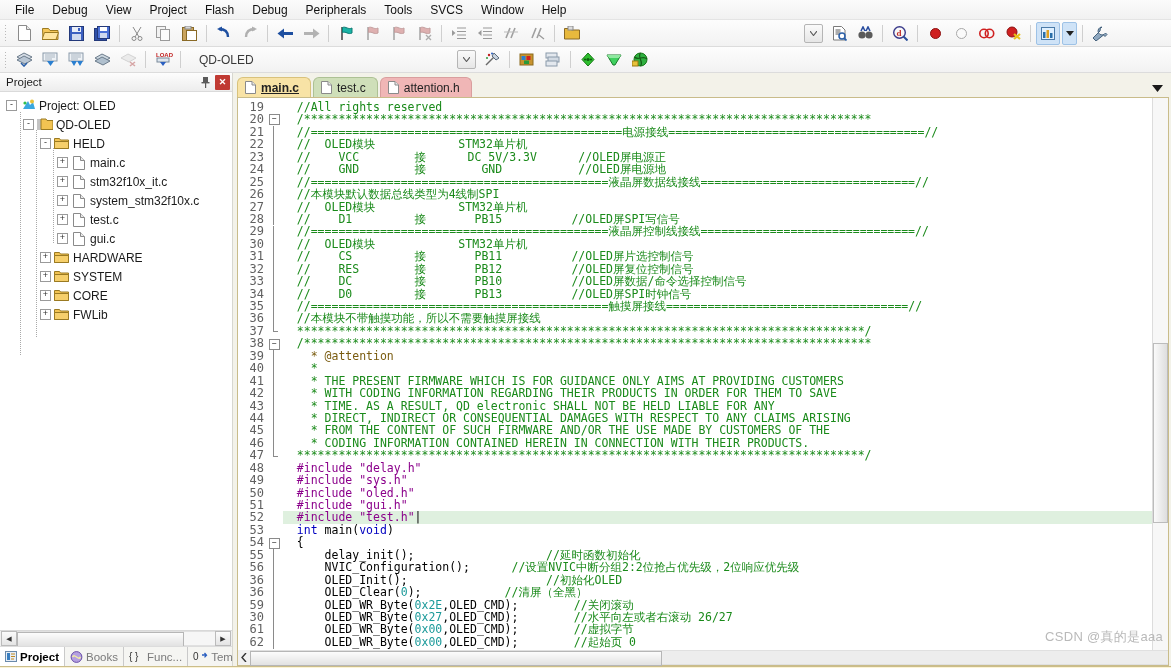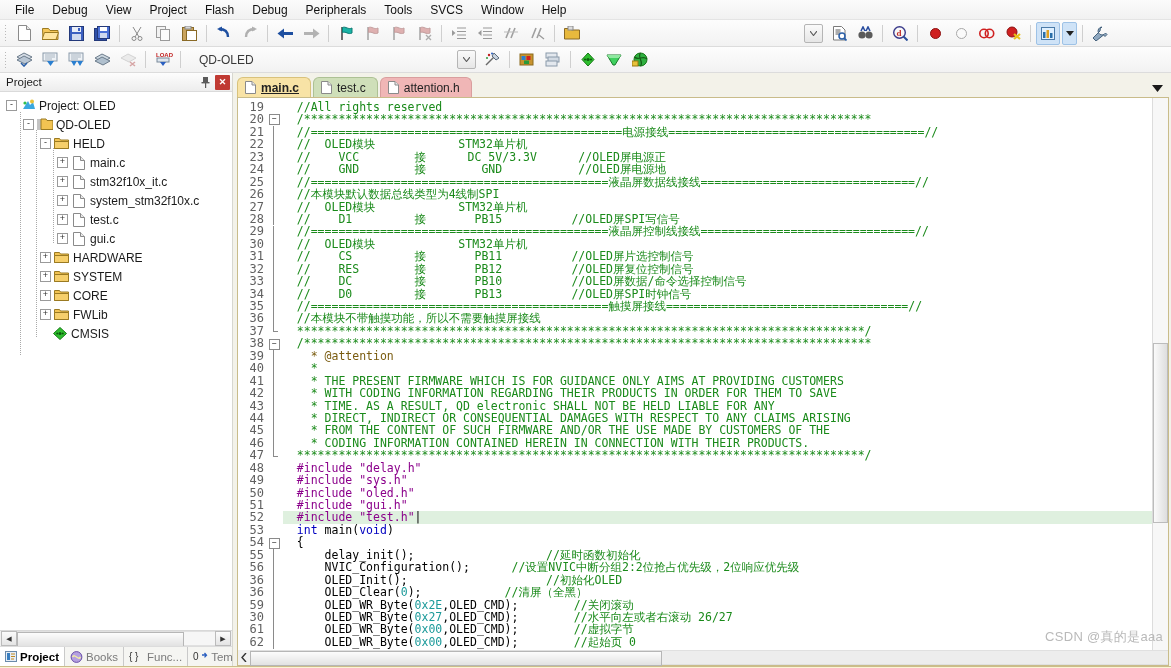--- a/index.html
+++ b/index.html
@@ -828,32 +828,20 @@
         </div>
         <div class="tnode" style="padding-left: 40px;">
           <span class="texp">+</span>
           <span class="ticon">
             <svg width="16" height="13" viewBox="0 0 16 13">
               <path d="M0.5 1.5h5l1 1.5h8v8.5h-14z" fill="#f2c352" stroke="#9a7a22"></path>
               <path d="M0.5 4.5h14v7h-14z" fill="#f6cf6b" stroke="#9a7a22"></path>
             </svg>
           </span>
           <span>FWLib</span>
-        </div>
-        <div class="tnode" style="padding-left: 40px;">
-          <span class="tspace"></span>
-          <span class="ticon">
-            <svg width="14" height="13" viewBox="0 0 14 13">
-              <path d="M7 0.5 L13.5 6.5 L7 12.5 L0.5 6.5 Z" fill="#2fbf2f" stroke="#157a15"></path>
-              <circle cx="7" cy="6.5" r="1.5" fill="#0d5a0d"></circle>
-              <circle cx="4.2" cy="6.5" r="1" fill="#0d5a0d"></circle>
-              <circle cx="9.8" cy="6.5" r="1" fill="#0d5a0d"></circle>
-            </svg>
-          </span>
-          <span>CMSIS</span>
         </div>
       </div>
 
     <div id="pane-hscroll">
       <div class="sb-arrow">◀</div>
       <div class="sb-track">
         <div class="sb-thumb" style="width:165px"></div>
       </div>
       <div class="sb-arrow">▶</div>
     </div>

